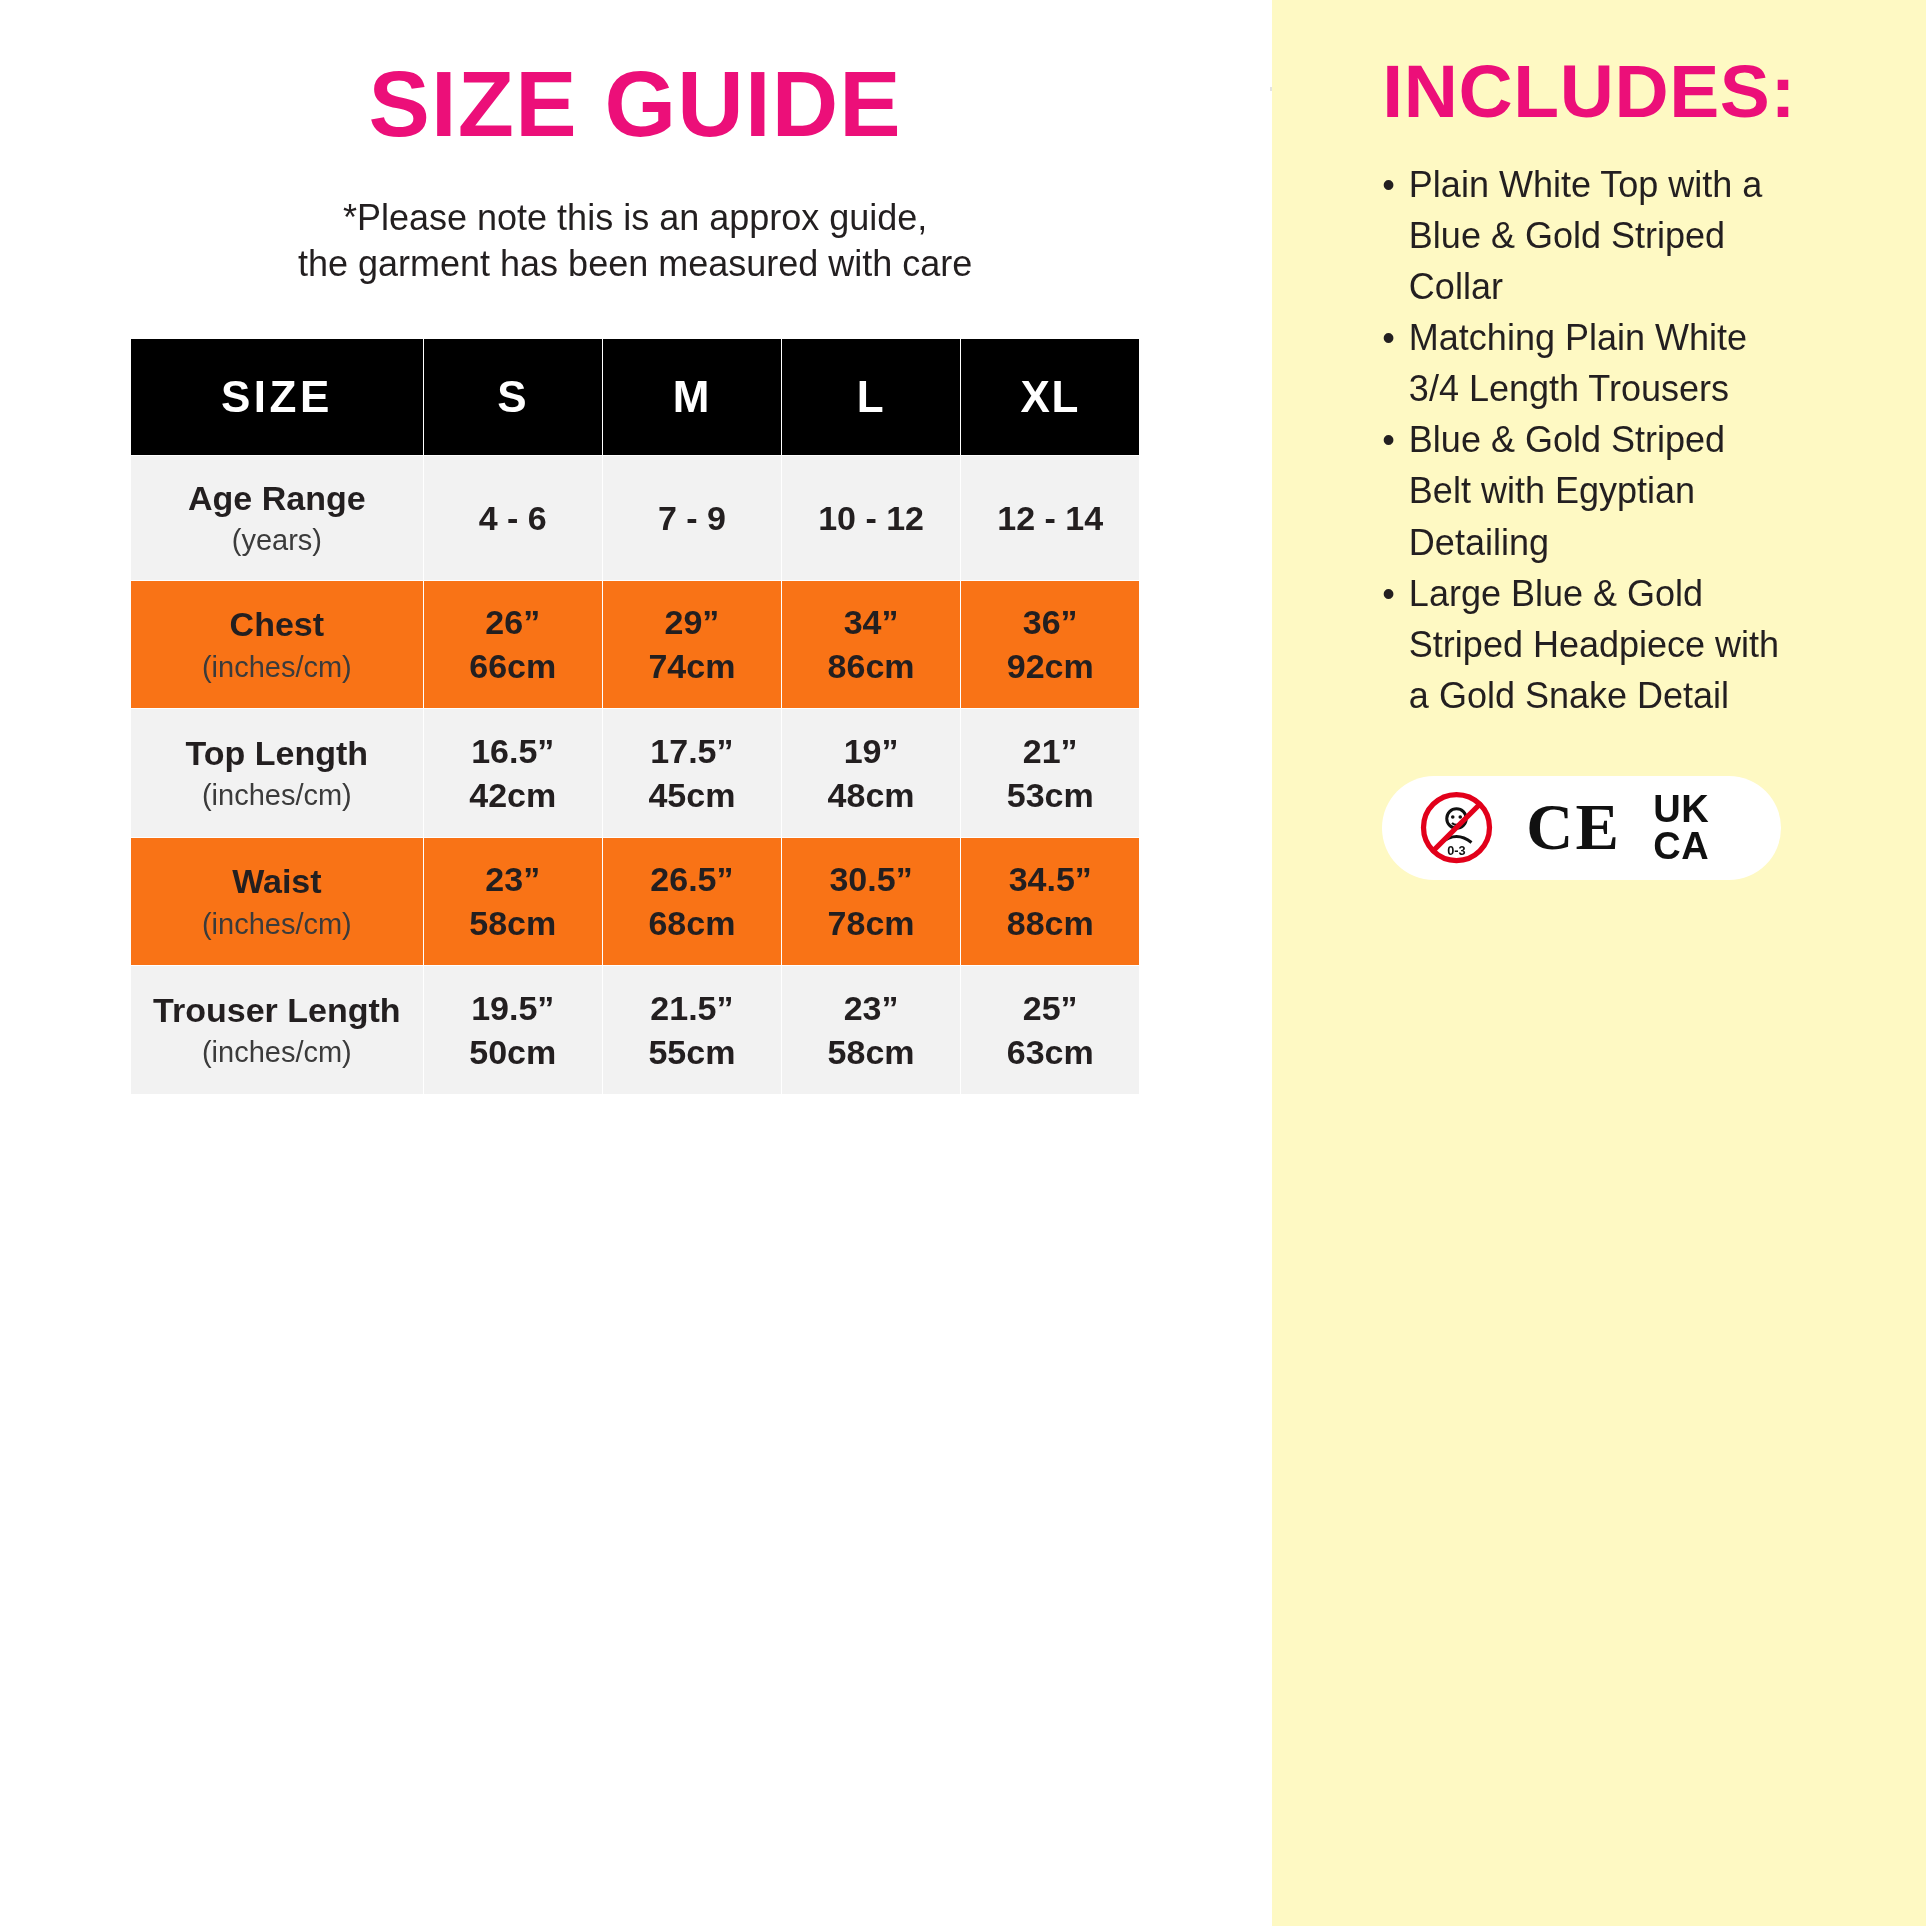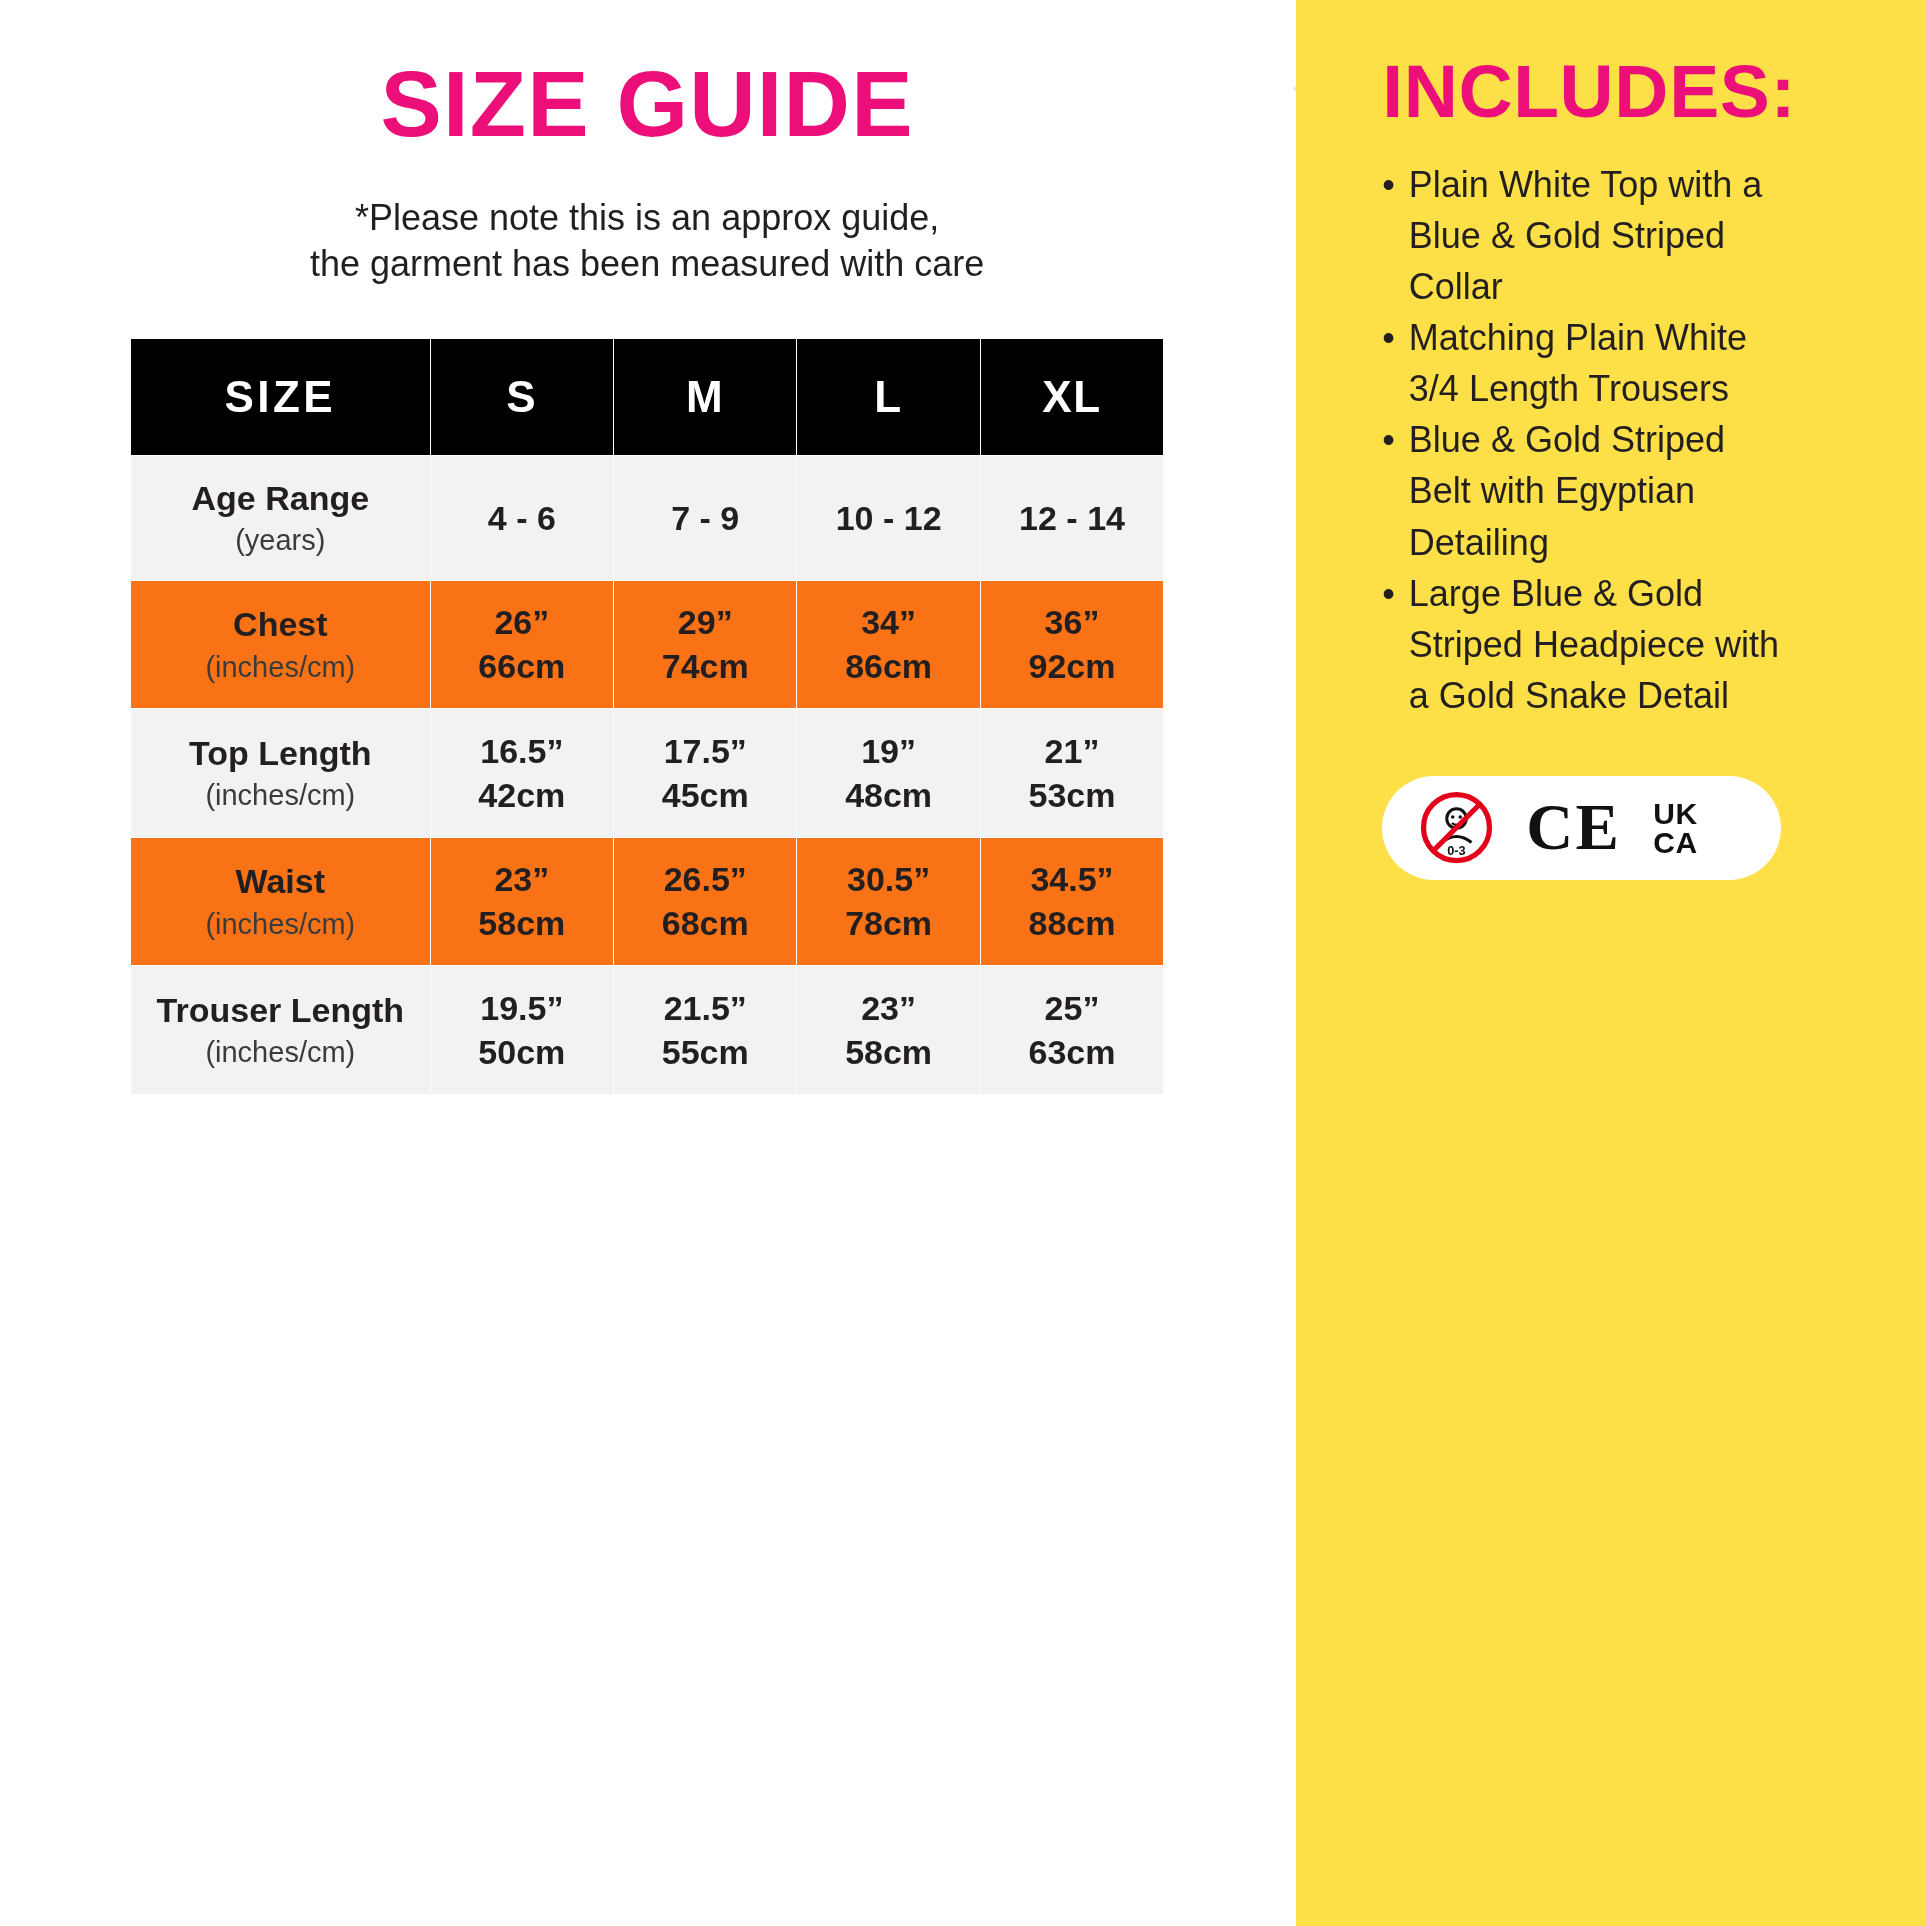--- a/index.html
+++ b/index.html
@@ -103,23 +103,23 @@
   .val-sub  { display: block; }
 
   
   .divider {
     height: 3.5px;
     background: #e3e3e3;
     width: 100%;
     margin-top: 87px;
   }
   .includes-section {
-    background: #fde047;
+    background: #fef9c3;
     flex: 1;
-    padding: 52px 130px 0 86px;
+    padding: 52px 130px 0 110px;
     box-sizing: border-box;
   }
   .includes-title {
     color: #ec0f79;
     font-size: 75px;
     font-weight: bold;
     letter-spacing: 0.6px;
     margin: 0 0 28px 0;
     line-height: 1.05;
   }
@@ -152,21 +152,21 @@
     height: 104px;
     display: flex;
     align-items: center;
     gap: 32px;
     padding: 0 37px;
     box-sizing: border-box;
   }
   .icon-box { display: flex; align-items: center; justify-content: center; }
   .ce-mark { font-family: "Liberation Serif", serif; font-size: 65px; font-weight: bold; letter-spacing: 2.3px; color: #111; }
   .ukca-mark {
-    font-size: 30px;
+    font-size: 38px;
     font-weight: bold;
     line-height: 0.98;
     color: #111;
     text-align: left;
     letter-spacing: 0.6px;
   }
 </style>
 </head>
 <body>
 

